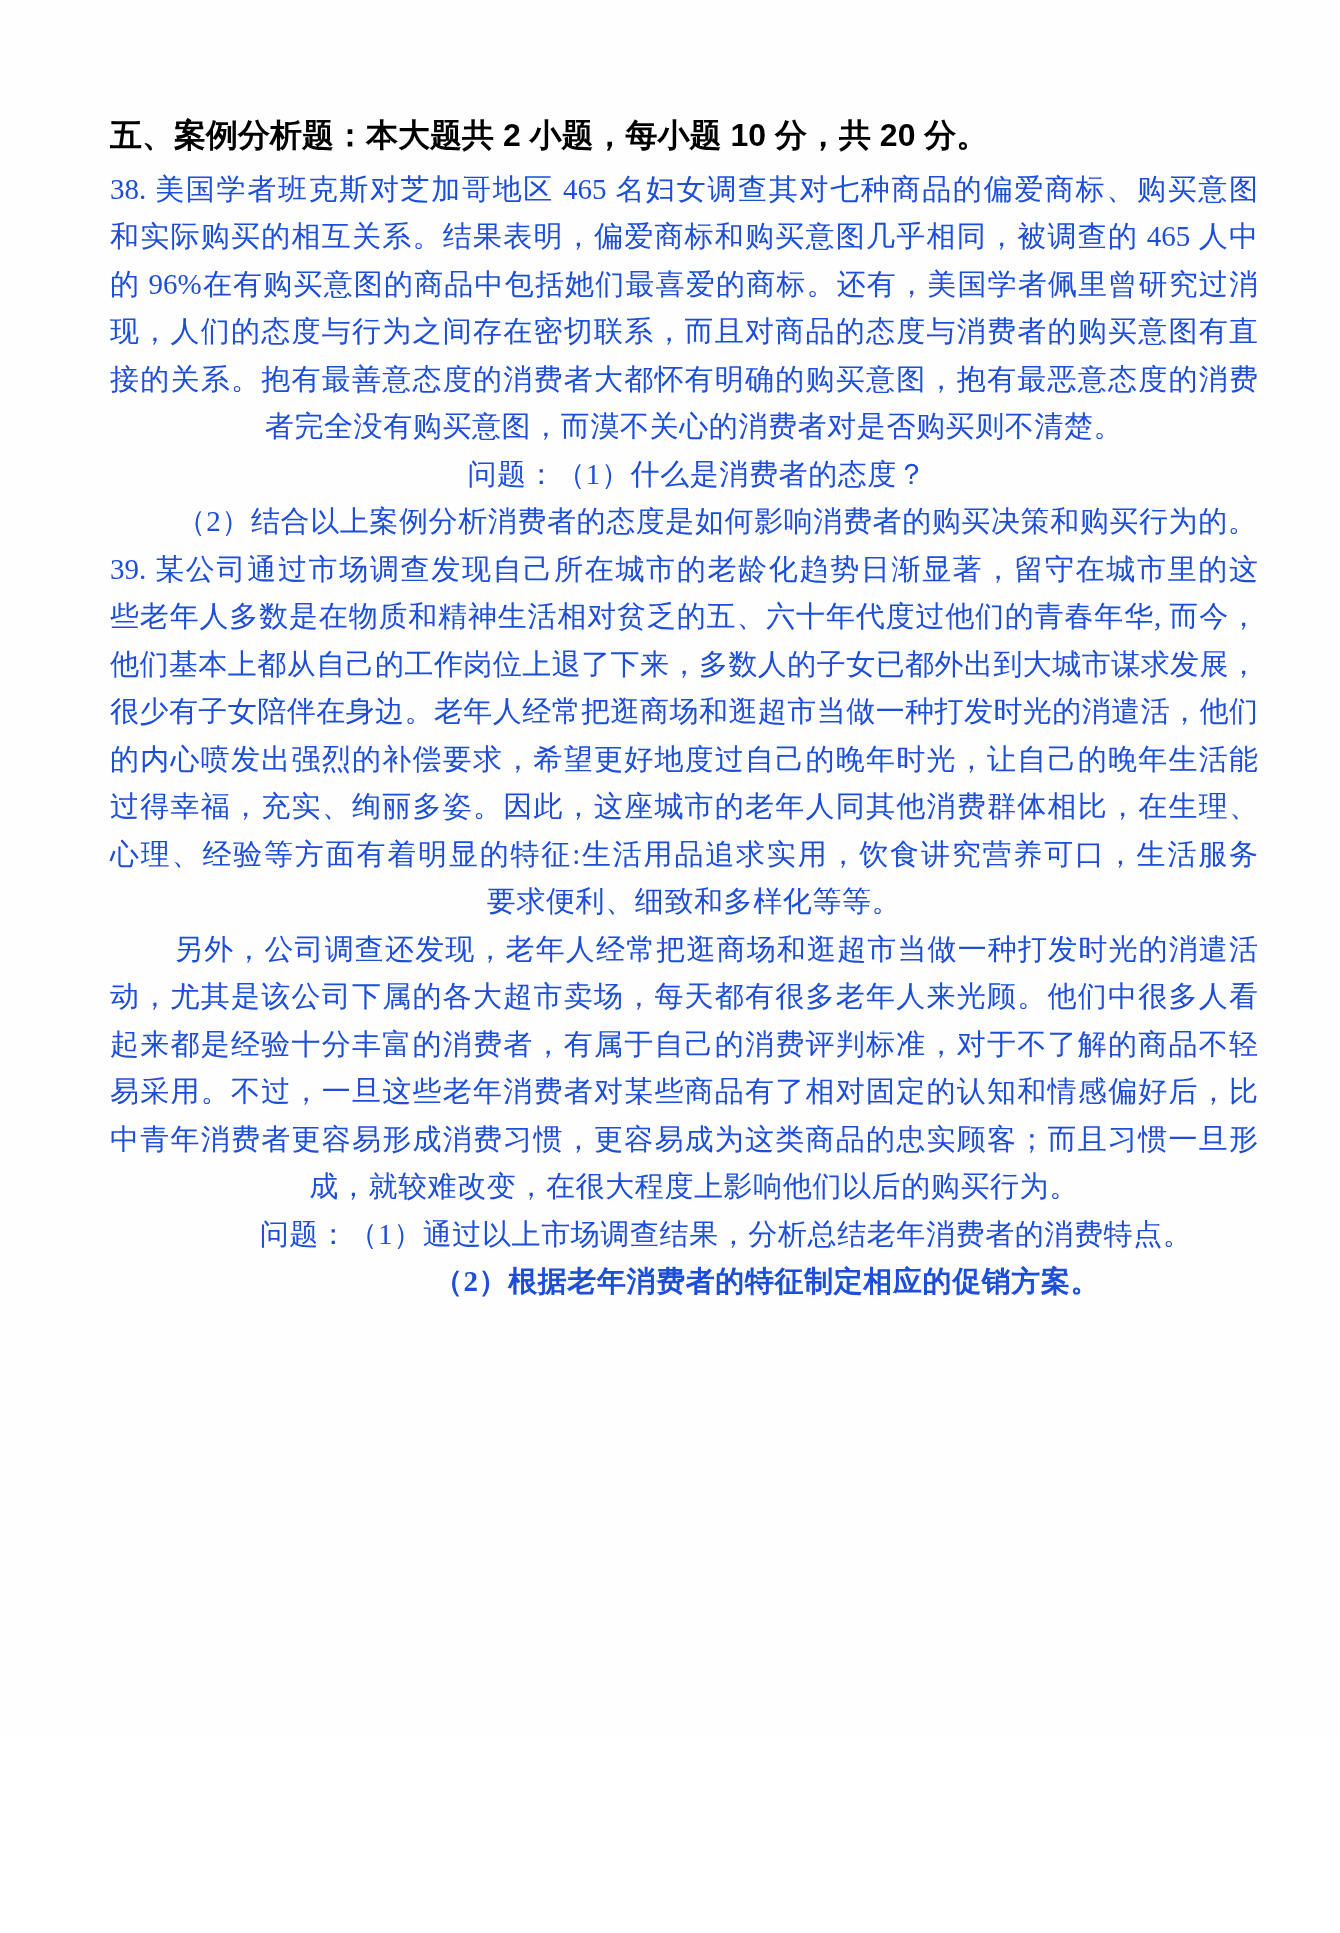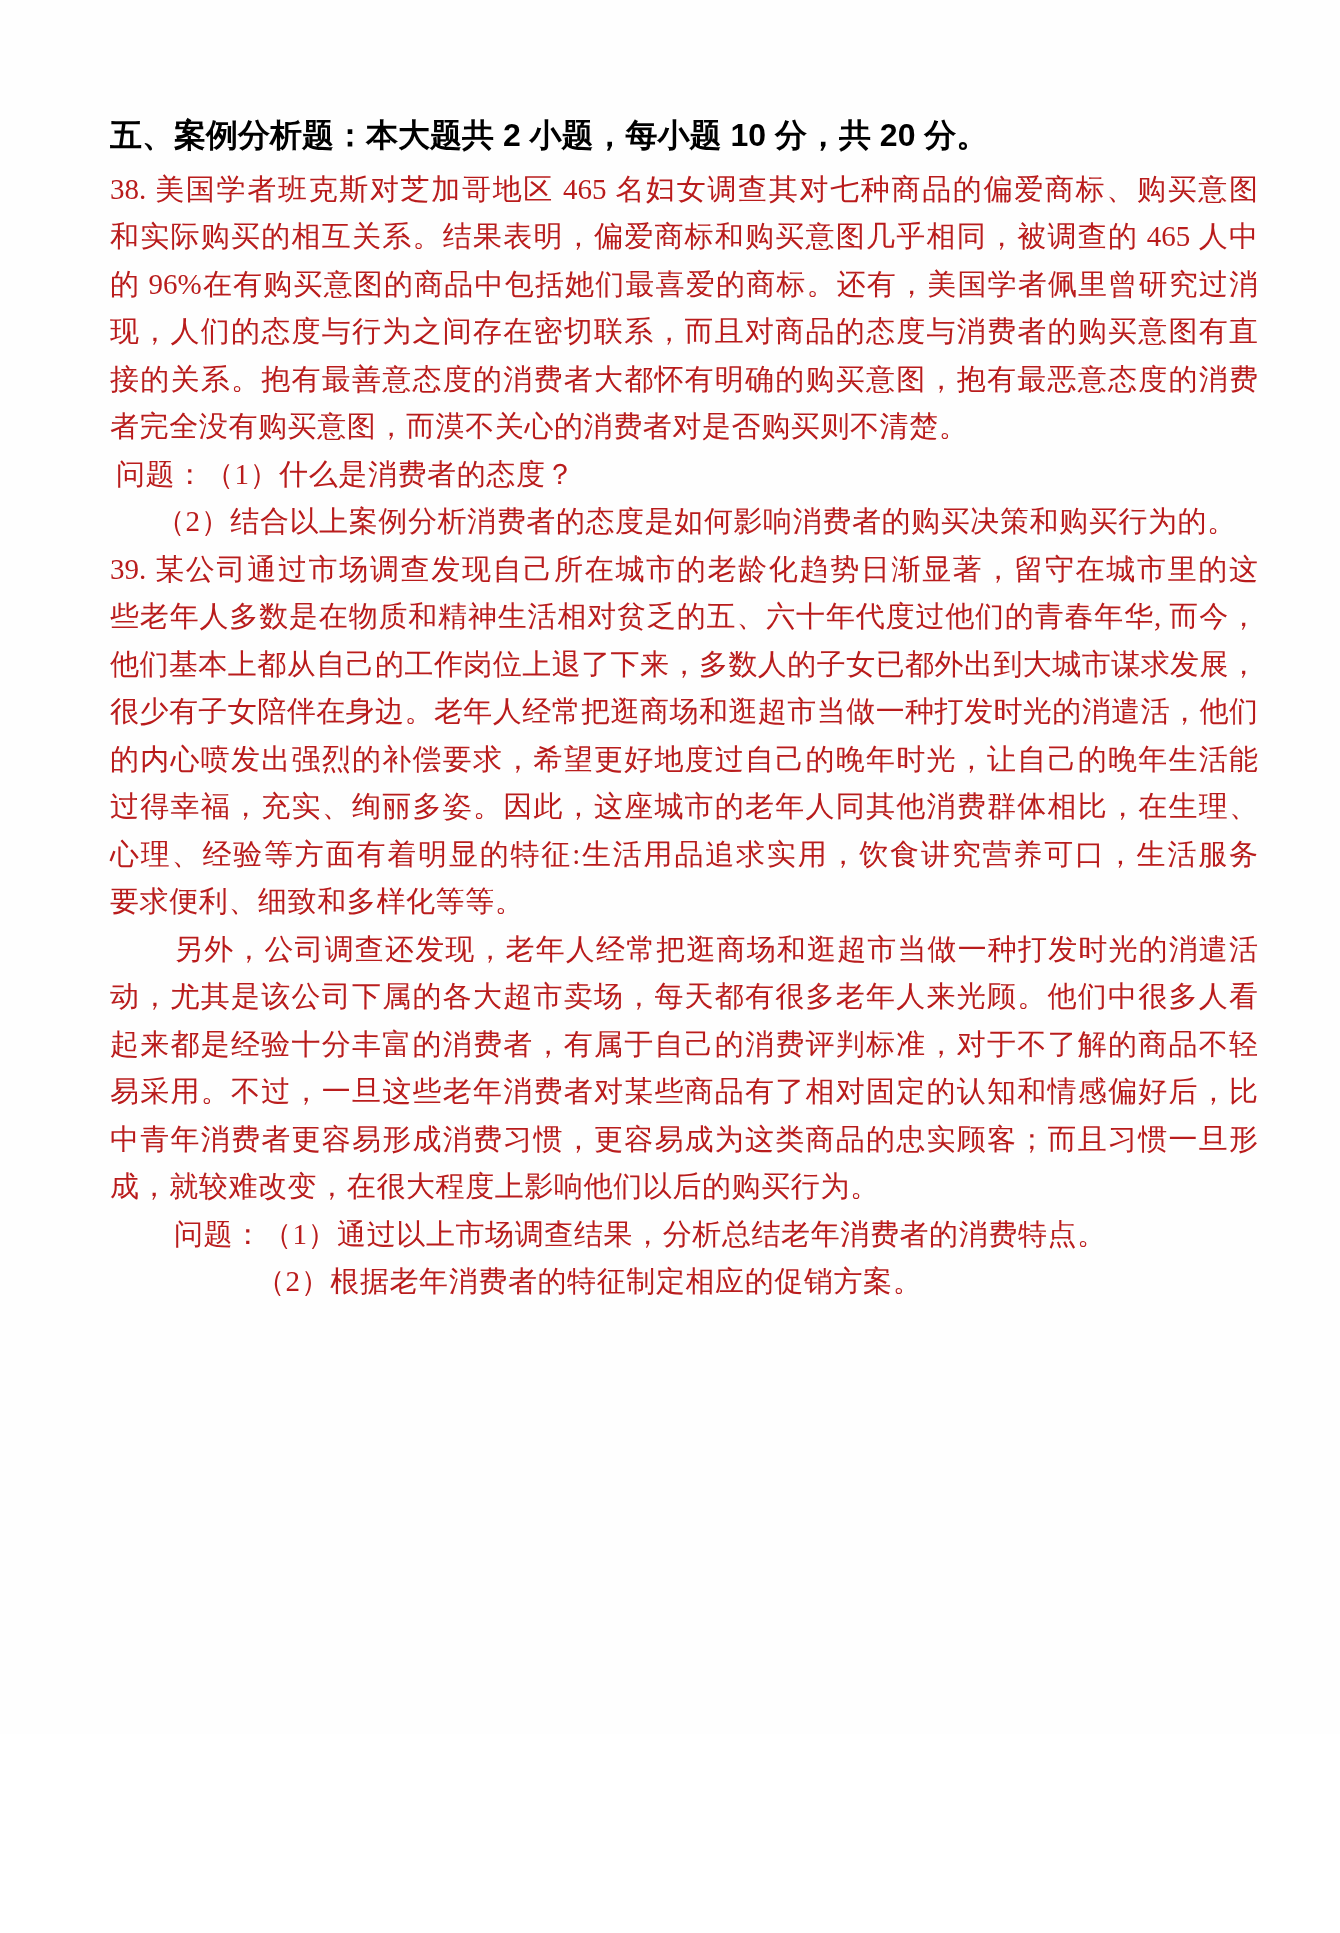--- a/index.html
+++ b/index.html
@@ -29,31 +29,32 @@
     line-height: 47.5px;
     height: 47.5px;
     margin-bottom: 6px;
     color: #000000;
     white-space: nowrap;
   }
   .line {
     font-size: 29px;
     line-height: 47.5px;
     height: 47.5px;
-    color: #b91c1c;
+    color: #1d4ed8;
   }
   .line.j {
     text-align: justify;
     text-align-last: justify;
     text-justify: inter-character;
   }
   .line.nj {
-    text-align: left;
+    text-align: center;
     letter-spacing: 0.6px;
     white-space: nowrap;
+    margin-left: 20px;
   }
   .footer {
     position: absolute;
     top: 1846px;
     left: 50%;
     transform: translateX(calc(-50% + 25px));
     font-size: 36px;
     line-height: 44px;
     color: #111111;
     white-space: nowrap;
@@ -83,17 +84,17 @@
         <div class="line j" style="padding-left: 0px;">过得幸福，充实、绚丽多姿。因此，这座城市的老年人同其他消费群体相比，在生理、</div>
         <div class="line j" style="padding-left: 0px;">心理、经验等方面有着明显的特征:生活用品追求实用，饮食讲究营养可口，生活服务</div>
         <div class="line nj" style="padding-left: 0px;">要求便利、细致和多样化等等。</div>
         <div class="line j" style="padding-left: 64px;">另外，公司调查还发现，老年人经常把逛商场和逛超市当做一种打发时光的消遣活</div>
         <div class="line j" style="padding-left: 0px;">动，尤其是该公司下属的各大超市卖场，每天都有很多老年人来光顾。他们中很多人看</div>
         <div class="line j" style="padding-left: 0px;">起来都是经验十分丰富的消费者，有属于自己的消费评判标准，对于不了解的商品不轻</div>
         <div class="line j" style="padding-left: 0px;">易采用。不过，一旦这些老年消费者对某些商品有了相对固定的认知和情感偏好后，比</div>
         <div class="line j" style="padding-left: 0px;">中青年消费者更容易形成消费习惯，更容易成为这类商品的忠实顾客；而且习惯一旦形</div>
         <div class="line nj" style="padding-left: 0px;">成，就较难改变，在很大程度上影响他们以后的购买行为。</div>
         <div class="line nj" style="padding-left: 64px;">问题：（1）通过以上市场调查结果，分析总结老年消费者的消费特点。</div>
-        <div class="line nj" style="padding-left: 146px;">（2）根据老年消费者的特征制定相应的促销方案。</div>
+        <div class="line nj" style="padding-left: 146px; font-weight: bold;">（2）根据老年消费者的特征制定相应的促销方案。</div>
       </div>
   </div>
   <div class="footer">00177# 消费心理学试题 第 5 页(共 5 页)</div>
 </div>
 
 </body></html>

